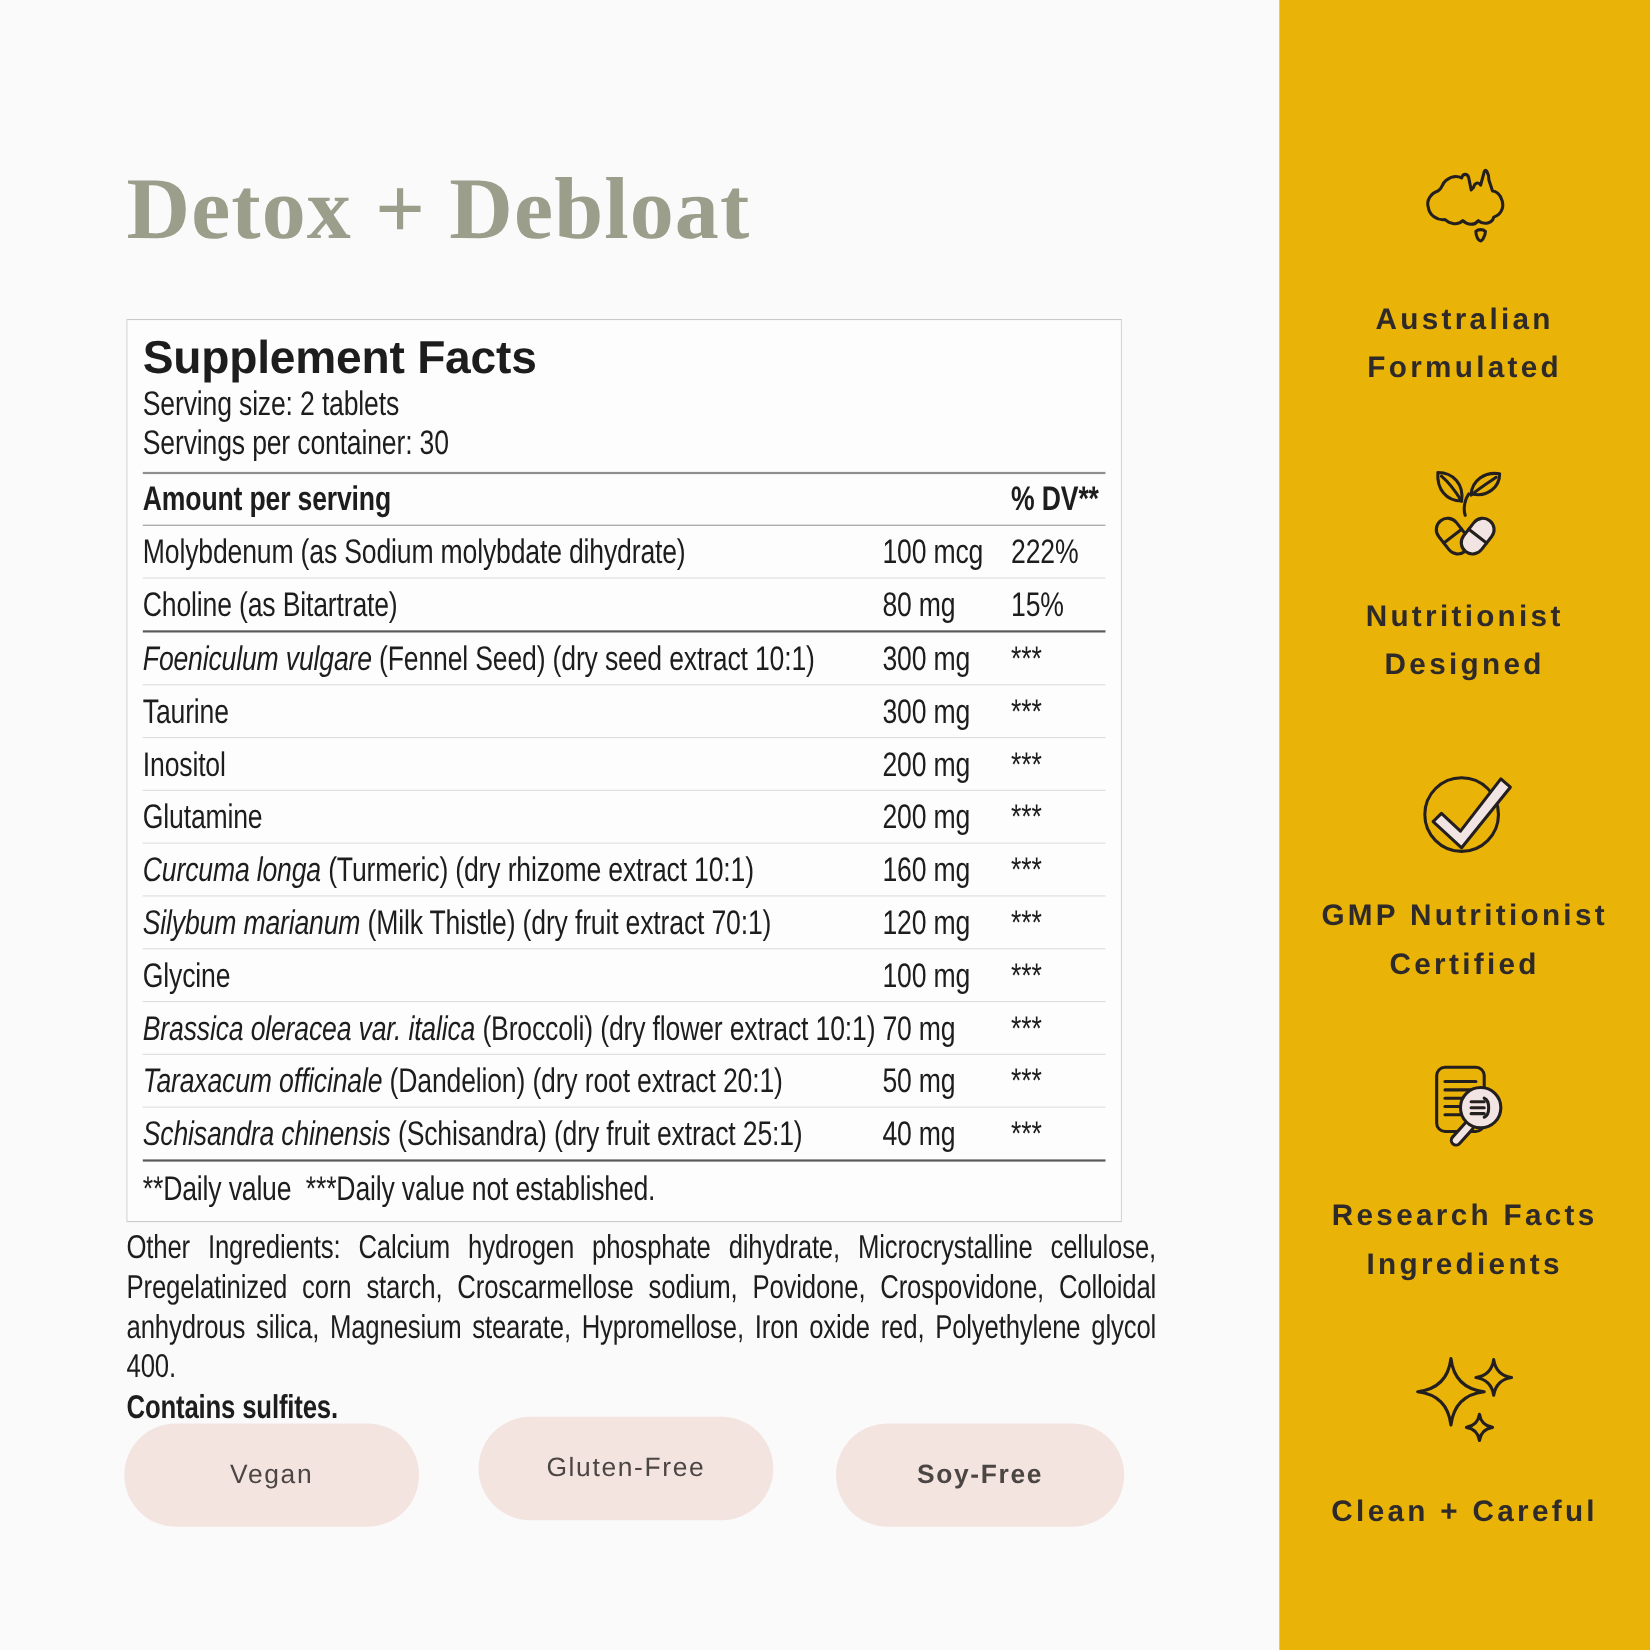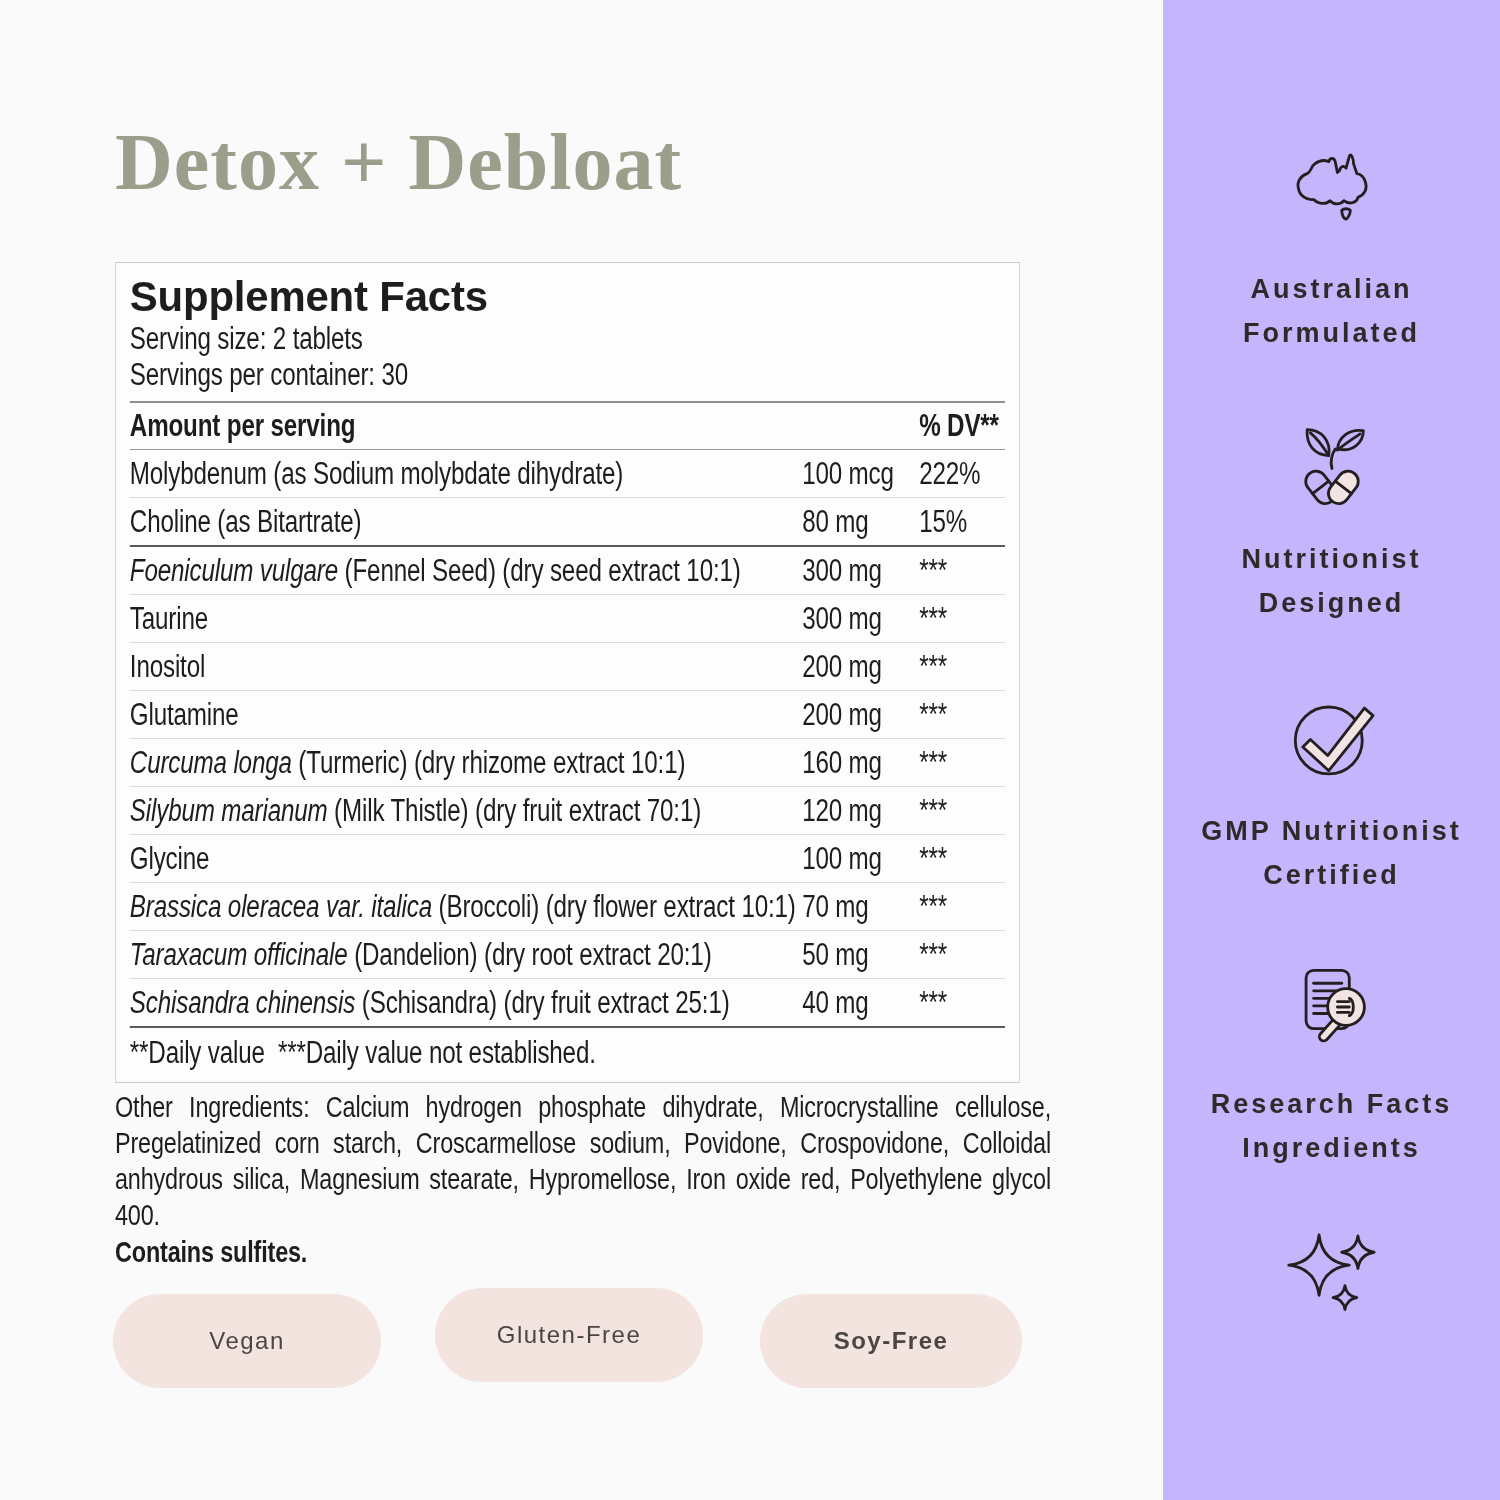--- a/index.html
+++ b/index.html
@@ -6,21 +6,21 @@
   html, body { width: 1500px; height: 1500px; }
   body {
     position: relative;
     background: #fafafa;
     font-family: "Liberation Sans", sans-serif;
     color: #1d1d1d;
     overflow: hidden;
   }
 
   
-  .main { position: absolute; left: 115px; top: 122px; width: 940px; }
+  .main { position: absolute; left: 115px; top: 150px; width: 940px; }
 
   .page-title {
     font-family: "Liberation Serif", serif;
     font-weight: 600;
     font-size: 80px;
     letter-spacing: 1px;
     color: #9a9e8b;
     line-height: 1.0;
   }
 
@@ -89,21 +89,21 @@
     display: flex; align-items: center; justify-content: center;
   }
   .badge-vegan  { left: 113px; top: 1294px; width: 268px; }
   .badge-gluten { left: 435px; top: 1288px; width: 268px; }
   .badge-soy    { left: 760px; top: 1294px; width: 262px; font-weight: bold; }
 
   
   .sidebar {
     position: absolute;
     left: 1163px; top: 0; width: 337px; height: 1500px;
-    background: #c4b5fd;
+    background: #eab308;
   }
   .feature { position: absolute; left: 0; width: 337px; text-align: center; }
   .f1 { top: 138px; } .f2 { top: 408px; } .f3 { top: 680px; } .f4 { top: 953px; } .f5 { top: 1222px; }
   .feature svg { width: 108px; height: 108px; display: inline-block; }
   .feature-label {
     margin: 18px auto 0 auto;
     width: 300px;
     font-size: 27px;
     font-weight: 600;
     letter-spacing: 3px;
@@ -273,15 +273,16 @@
     </svg>
     <div class="feature-label">Research Facts Ingredients</div>
   </div>
 
   <div class="feature f5">
     <svg viewBox="0 0 100 100">
       <path class="ic" d="M38 12 Q41 37 66 40 Q41 43 38 68 Q35 43 10 40 Q35 37 38 12 Z"></path>
       <path class="ic" d="M74 13 Q76 26 89 28 Q76 30 74 43 Q72 30 59 28 Q72 26 74 13 Z"></path>
       <path class="ic" d="M62 59 Q63.5 68.5 73 70 Q63.5 71.5 62 81 Q60.5 71.5 51 70 Q60.5 68.5 62 59 Z"></path>
     </svg>
+    <div class="feature-label">Clean + Careful</div>
   </div>
 
 </div>
 
 </body></html>

